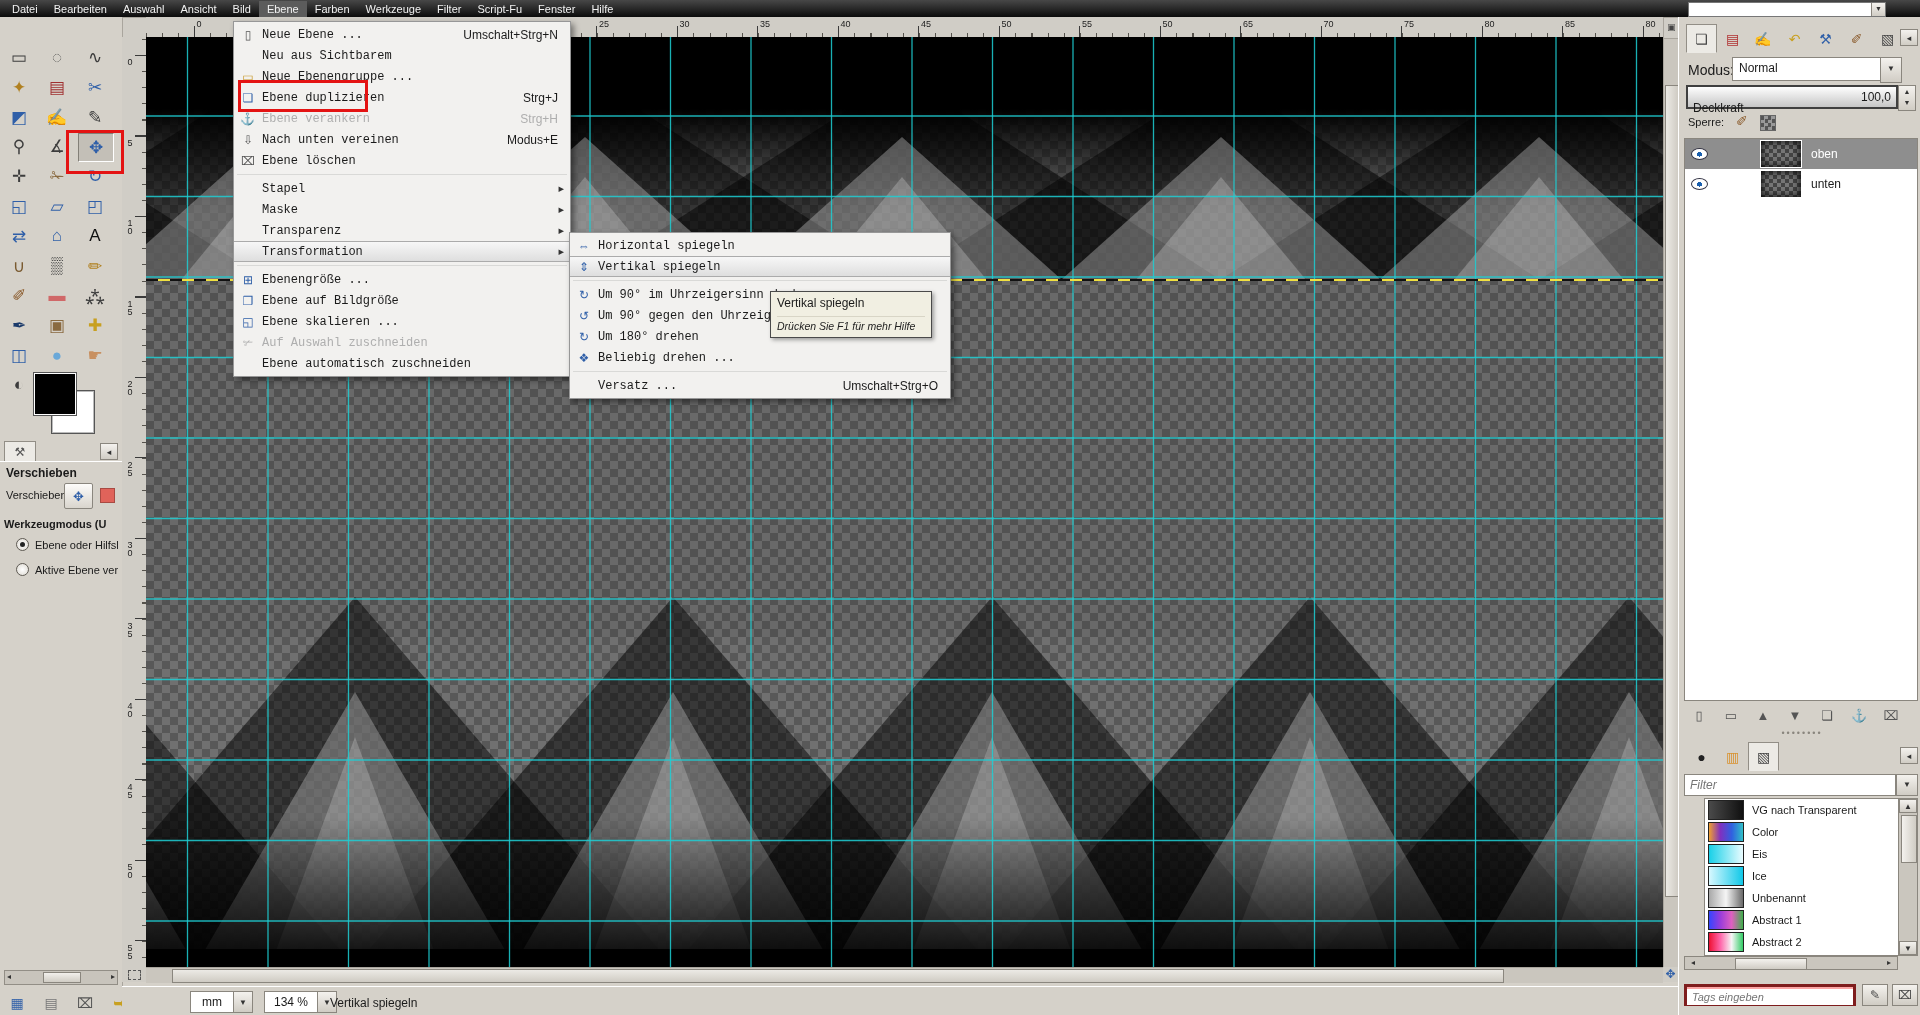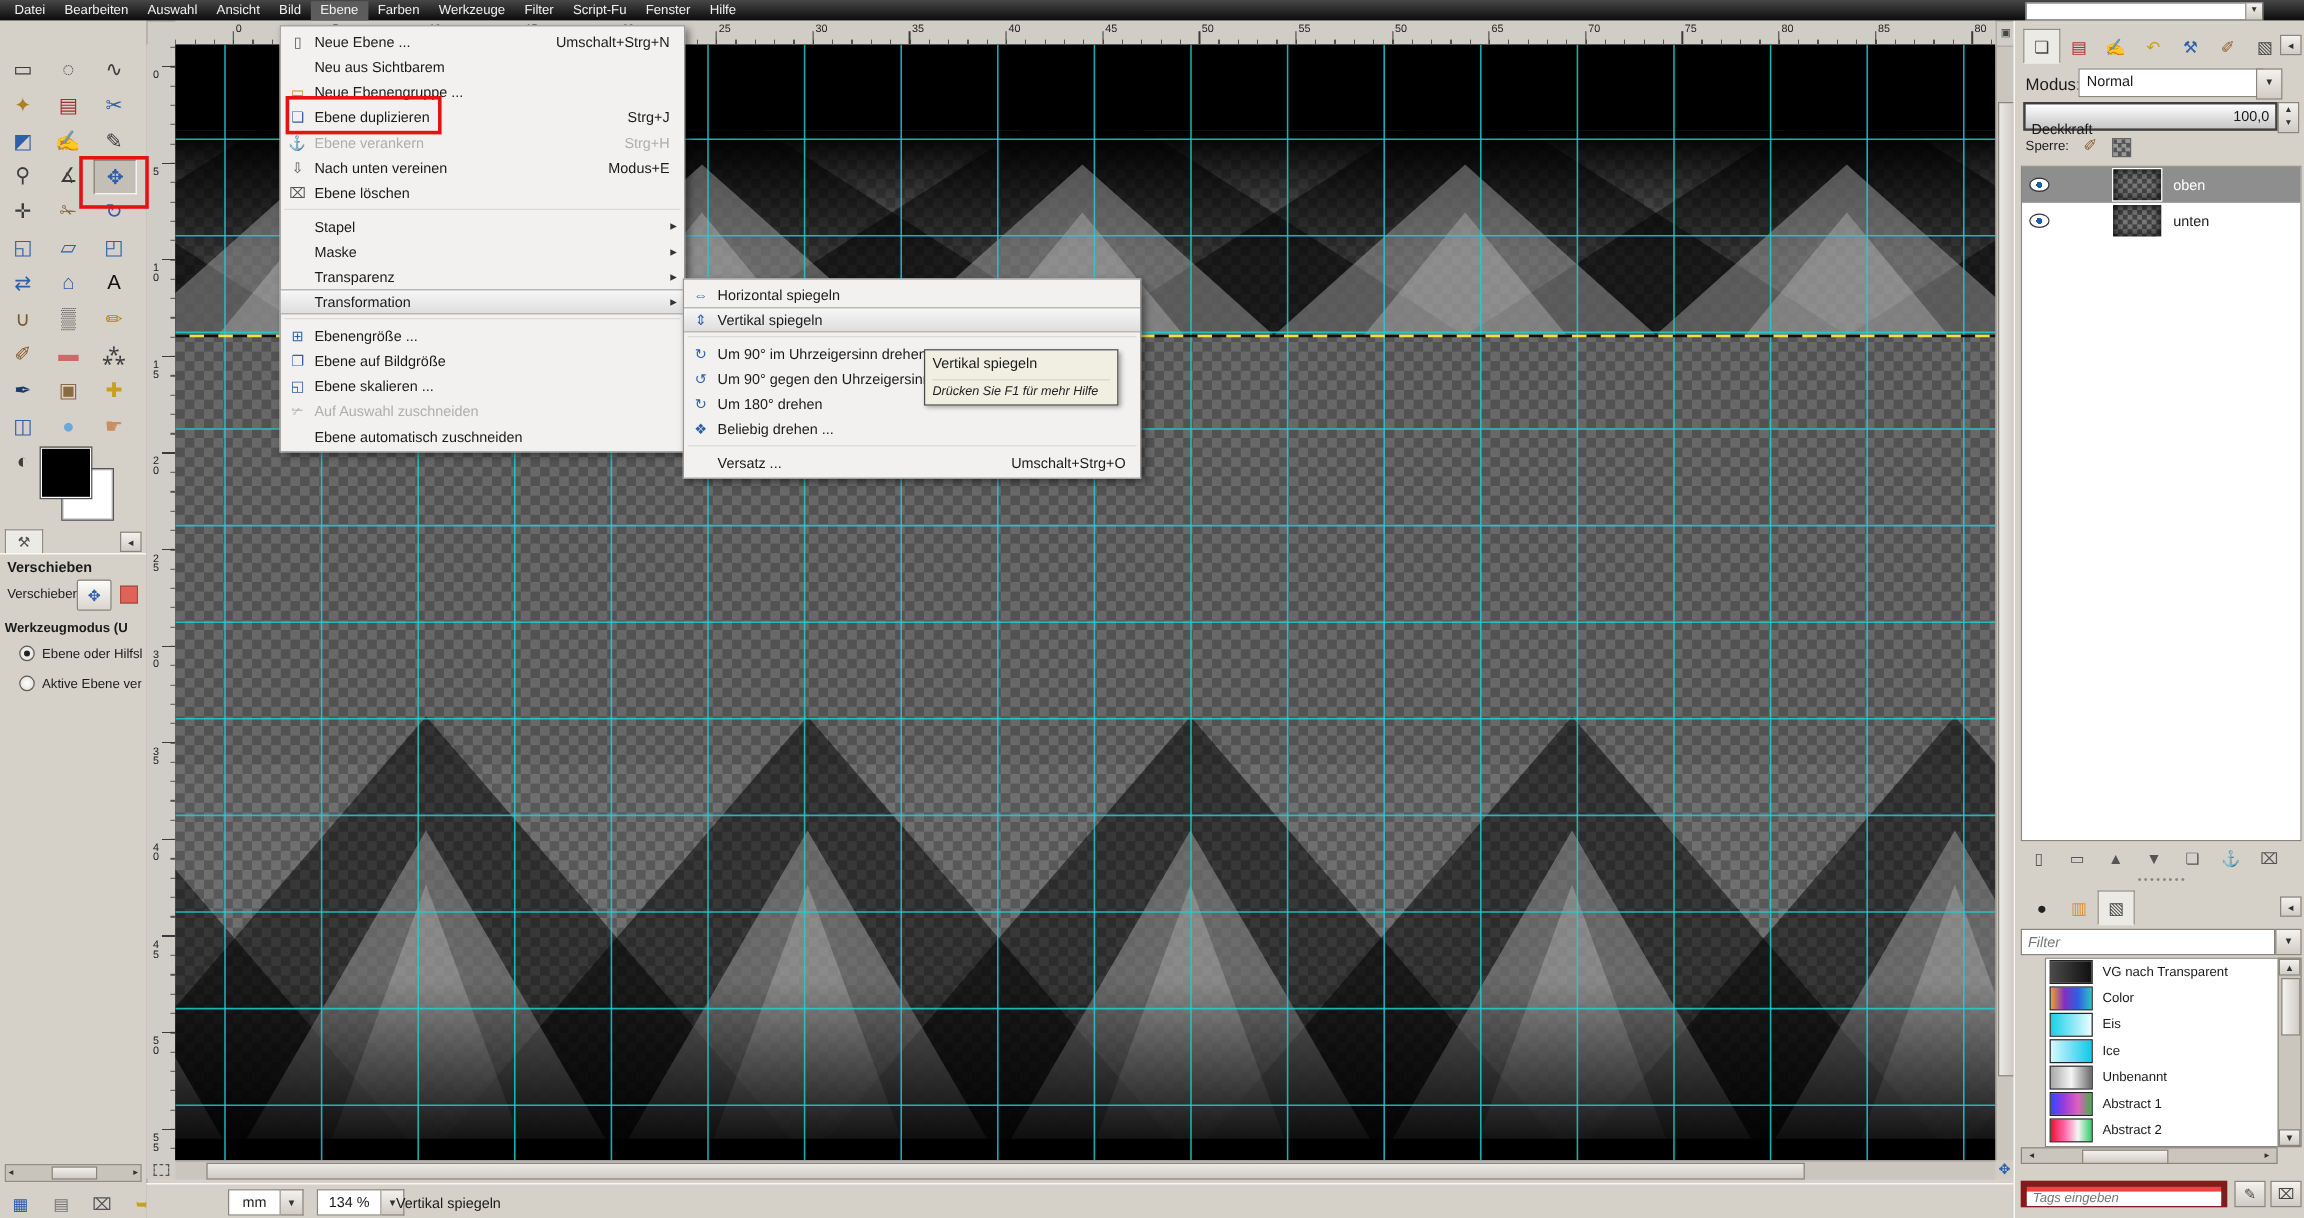--- a/index.html
+++ b/index.html
@@ -94,32 +94,32 @@
   #gradlist{position:absolute;left:0;top:781px;width:214px;height:158px;background:#fff;border:1px solid #8a867e;box-sizing:border-box;overflow:hidden;margin-left:20px;}
   .grow{height:22px;display:flex;align-items:center;}
   .swatch{width:34px;height:18px;margin-left:3px;border:1px solid #222;flex:none;}
   .gname{font-size:11px;margin-left:8px;white-space:nowrap;}
   #gvscroll{position:absolute;left:214px;top:781px;width:20px;height:158px;background:#cac6be;border:1px solid #8a867e;box-sizing:border-box;}
   #gvscroll .a{position:absolute;left:0;width:18px;height:14px;font-size:8px;text-align:center;line-height:14px;background:linear-gradient(#f4f2ee,#d0ccc4);border:1px solid #8a867e;box-sizing:border-box;color:#333;}
   #gvscroll .thumb{position:absolute;left:2px;top:16px;width:14px;height:46px;background:linear-gradient(90deg,#f4f2ee,#d0ccc4);border:1px solid #8a867e;}
   #ghscroll{position:absolute;left:0;top:939px;width:214px;height:14px;background:#cac6be;border:1px solid #8a867e;box-sizing:border-box;}
   #ghscroll .a{position:absolute;top:0;width:14px;height:12px;font-size:8px;text-align:center;line-height:12px;color:#333;}
   #ghscroll .thumb{position:absolute;left:50px;top:1px;width:70px;height:10px;background:linear-gradient(#f4f2ee,#d0ccc4);border:1px solid #8a867e;}
-  #tagsbox{position:absolute;left:0;top:967px;width:172px;height:22px;border:5px solid #7f1d1d;background:#ef4444;box-sizing:border-box;}
+  #tagsbox{position:absolute;left:0;top:967px;width:172px;height:22px;border:3px solid #7f1d1d;background:#fca5a5;box-sizing:border-box;}
   #tagsbox input{width:100%;height:100%;border:none;outline:none;font-family:inherit;font-size:11px;font-style:italic;padding-left:5px;box-sizing:border-box;}
   .tagbtn{position:absolute;top:967px;width:26px;height:22px;background:linear-gradient(#f4f2ee,#d0ccc4);border:1px solid #8a867e;box-sizing:border-box;font-size:12px;display:flex;align-items:center;justify-content:center;color:#444;}
   
   .menu{position:absolute;background:#f2f1ef;border:1px solid #979797;box-shadow:3px 3px 6px rgba(0,0,0,.45);z-index:32;padding:2px 0;}
   #layer-menu{left:233px;top:21px;width:336px;}
   #transform-submenu{left:569px;top:232px;width:380px;z-index:33;}
   .mi{height:21px;display:flex;align-items:center;font-size:12px;position:relative;}
   .mi .ic{width:28px;text-align:center;font-size:12px;color:#555;flex:none;}
   .mi .ic.blue{color:#2f5fa8;}
   .mi .ic.tan{color:#c9982a;}
-  .mi .lbl{flex:1;white-space:nowrap;}
+  .mi .lbl{flex:1;white-space:nowrap;font-family:Liberation Mono, monospace;}
   .mi .sc{padding-right:12px;color:#1a1a1a;white-space:nowrap;}
   .mi.dis .lbl,.mi.dis .sc,.mi.dis .ic{color:#aeaeae;}
   .mi.hl{background:linear-gradient(#f7f7f7,#dedede);border-top:1px solid #ababab;border-bottom:1px solid #ababab;height:19px;justify-content:center;}
   .mi.sub::after{content:"▸";position:absolute;right:6px;color:#333;font-size:11px;}
   .msep{height:1px;background:#d9d9d7;margin:3px 3px;}
   #tooltip{position:absolute;left:770px;top:291px;width:148px;background:#f1efe2;border:1px solid #4a4a4a;box-shadow:2px 2px 4px rgba(0,0,0,.35);z-index:50;padding:4px 6px 5px 6px;}
   #tooltip .tt-title{font-size:12px;}
   #tooltip .tt-hint{font-size:10.5px;font-style:italic;margin-top:6px;color:#222;border-top:1px solid #d8d5c6;padding-top:3px;}
 </style>
 </head>

